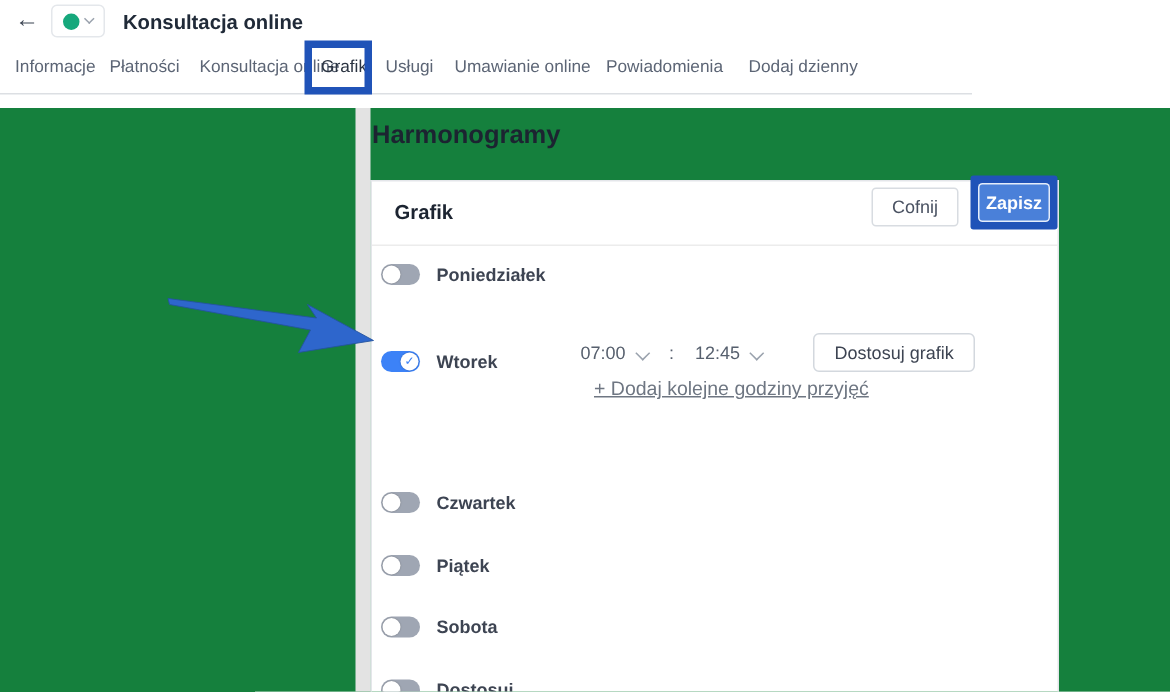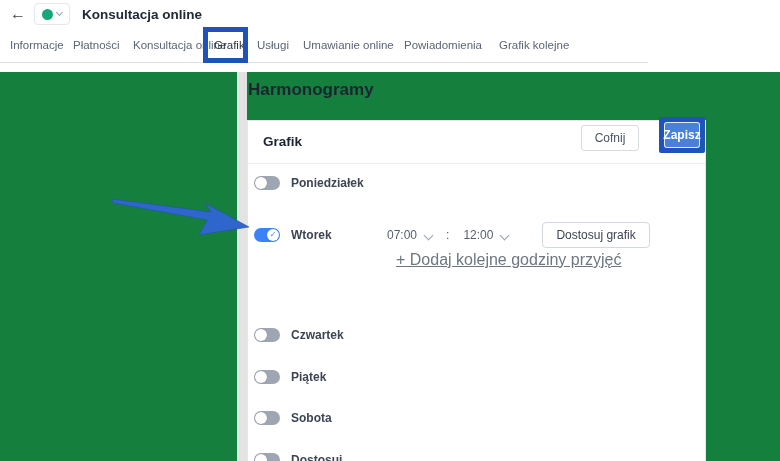--- a/index.html
+++ b/index.html
@@ -33,37 +33,37 @@
   .gutter{position:absolute;left:237px;top:0;width:10px;height:100%;background:#e3e3e3}
   .page-heading{position:absolute;left:248px;top:8px;font-size:17px;font-weight:bold;color:#1c2431}
 
   
   .card{position:absolute;left:247px;top:48px;width:459px;height:360px;background:#fff;border:1px solid #e4e6ea;border-bottom:none;box-sizing:border-box}
   .card-header{position:relative;height:42px;border-bottom:1px solid #ececec}
   .card-title{position:absolute;left:15px;top:13px;font-size:13.5px;font-weight:bold;color:#1c2431}
   .btn{font-size:12px;border-radius:3px;cursor:pointer;box-sizing:border-box;display:flex;align-items:center;justify-content:center}
   .btn-undo{position:absolute;right:66px;top:4px;width:58px;height:26px;background:#fff;border:1px solid #d8dce1;color:#4a5262}
   .save-annotation{position:absolute;right:0;top:-4px;background:#2053b8;padding:5px;border-radius:2px}
-  .btn-save{width:36px;height:26px;background:#4a80d9;border:1px solid rgba(255,255,255,.85);color:#fff;font-weight:bold}
+  .btn-save{width:48px;height:26px;background:#4a80d9;border:1px solid rgba(255,255,255,.85);color:#fff;font-weight:bold}
 
   
-  .day-row{position:absolute;left:6px;display:flex;align-items:center}
+  .day-row{position:absolute;left:6px;display:flex;align-items:flex-end}
   .toggle{position:relative;width:26px;height:14px;border-radius:8px;background:#9fa6b3;cursor:pointer;flex:0 0 auto}
   .toggle[data-on="true"]{background:#3c82f7}
   .knob{position:absolute;top:1px;left:1px;width:12px;height:12px;border-radius:50%;background:#fff;box-shadow:0 0 1px rgba(0,0,0,.35);display:flex;align-items:center;justify-content:center}
   .toggle[data-on="true"] .knob{left:auto;right:1px}
   .knob-check{display:none;font-size:8px;color:#3c82f7;font-weight:bold;line-height:1}
   .toggle[data-on="true"] .knob-check{display:block}
   .day-label{margin-left:11px;width:88px;font-size:12px;font-weight:600;color:#3d4452}
 
   .schedule{display:flex;align-items:center;margin-left:8px}
   .time-select{display:flex;align-items:center;gap:8px;font-size:12px;color:#57606e;cursor:pointer}
   .colon{margin:0 14px;font-size:12px;color:#57606e}
   .btn-adjust{margin-left:34px;height:26px;padding:0 13px;background:#fff;border:1px solid #d3d8de;border-radius:4px;font-size:12px;color:#3d4452}
-  .add-link{position:absolute;left:148px;top:130px;font-size:16px;color:#6e7682;text-decoration:underline;cursor:pointer}
+  .add-link{position:absolute;left:148px;top:130px;font-size:13px;color:#6e7682;text-decoration:underline;cursor:pointer}
 
   
   .arrow-annotation{position:absolute;left:110px;top:124px;width:142px;height:42px;pointer-events:none}
 </style>
 </head>
 <body>
 
 <div class="screen">
 
   <div class="topbar">
@@ -76,21 +76,21 @@
   </div>
 
   <div class="tabbar">
     <span class="tab">Informacje</span>
     <span class="tab">Płatności</span>
     <span class="tab">Konsultacja online</span>
     <span class="tab">Grafik</span>
     <span class="tab">Usługi</span>
     <span class="tab">Umawianie online</span>
     <span class="tab">Powiadomienia</span>
-    <span class="tab">Grafik kolejne</span>
+    <span class="tab">Dodaj dzienny</span>
   </div>
   <div class="tab-annotation"></div>
 
   <div class="main">
     <div class="gutter"></div>
     <div class="page-heading">Harmonogramy</div>
 
     <div class="card">
       <div class="card-header">
         <span class="card-title">Grafik</span>
@@ -114,21 +114,21 @@
             </span>
           </span>
         <span class="day-label">Wtorek</span>
         <div class="schedule">
           <span class="time-select">
             <span>07:00</span>
             <span class="chev"></span>
           </span>
           <span class="colon">:</span>
           <span class="time-select">
-            <span>12:00</span>
+            <span>12:45</span>
             <span class="chev"></span>
           </span>
           <div class="btn btn-adjust">Dostosuj grafik</div>
         </div>
       </div>
       <span class="add-link">+ Dodaj kolejne godziny przyjęć</span>
 
 
       <div class="day-row" style="top:207px">
         <span class="toggle" data-on="false">

